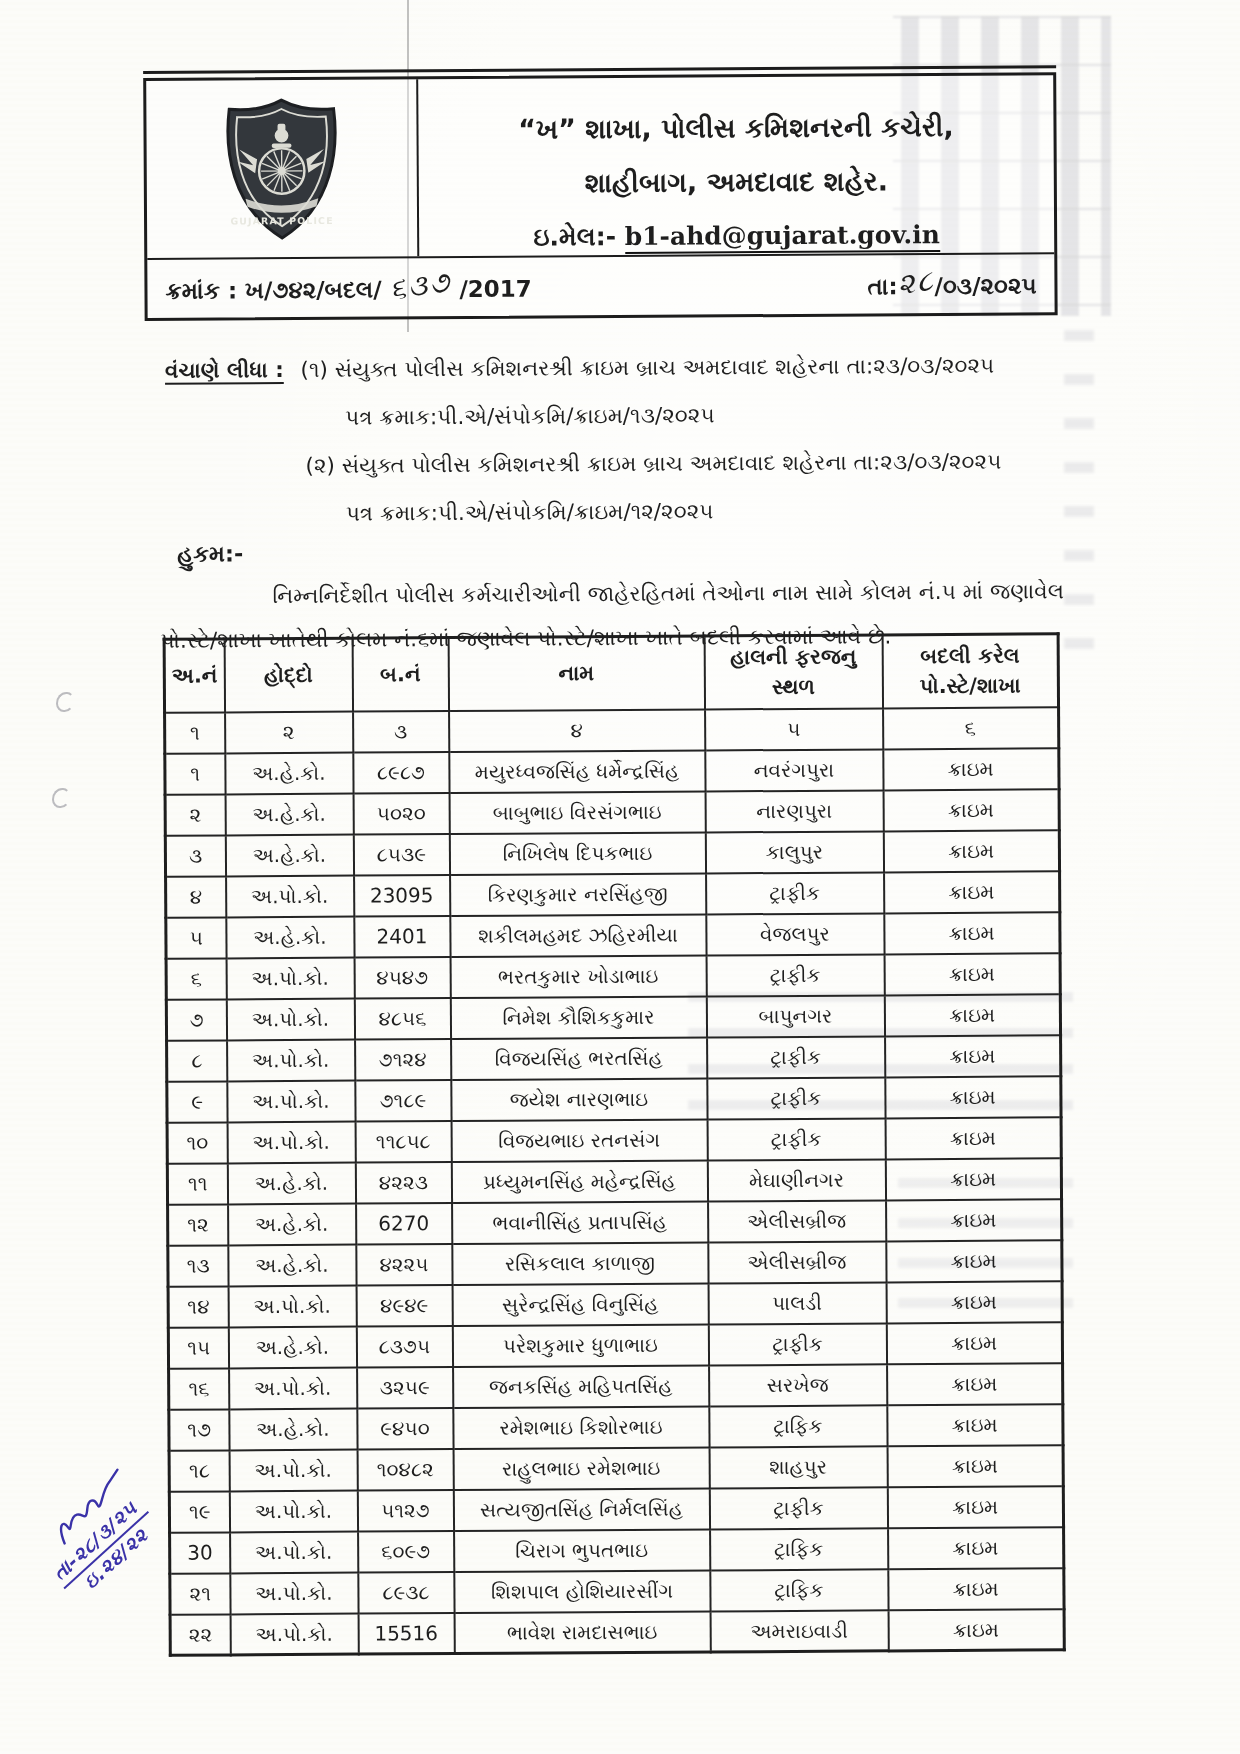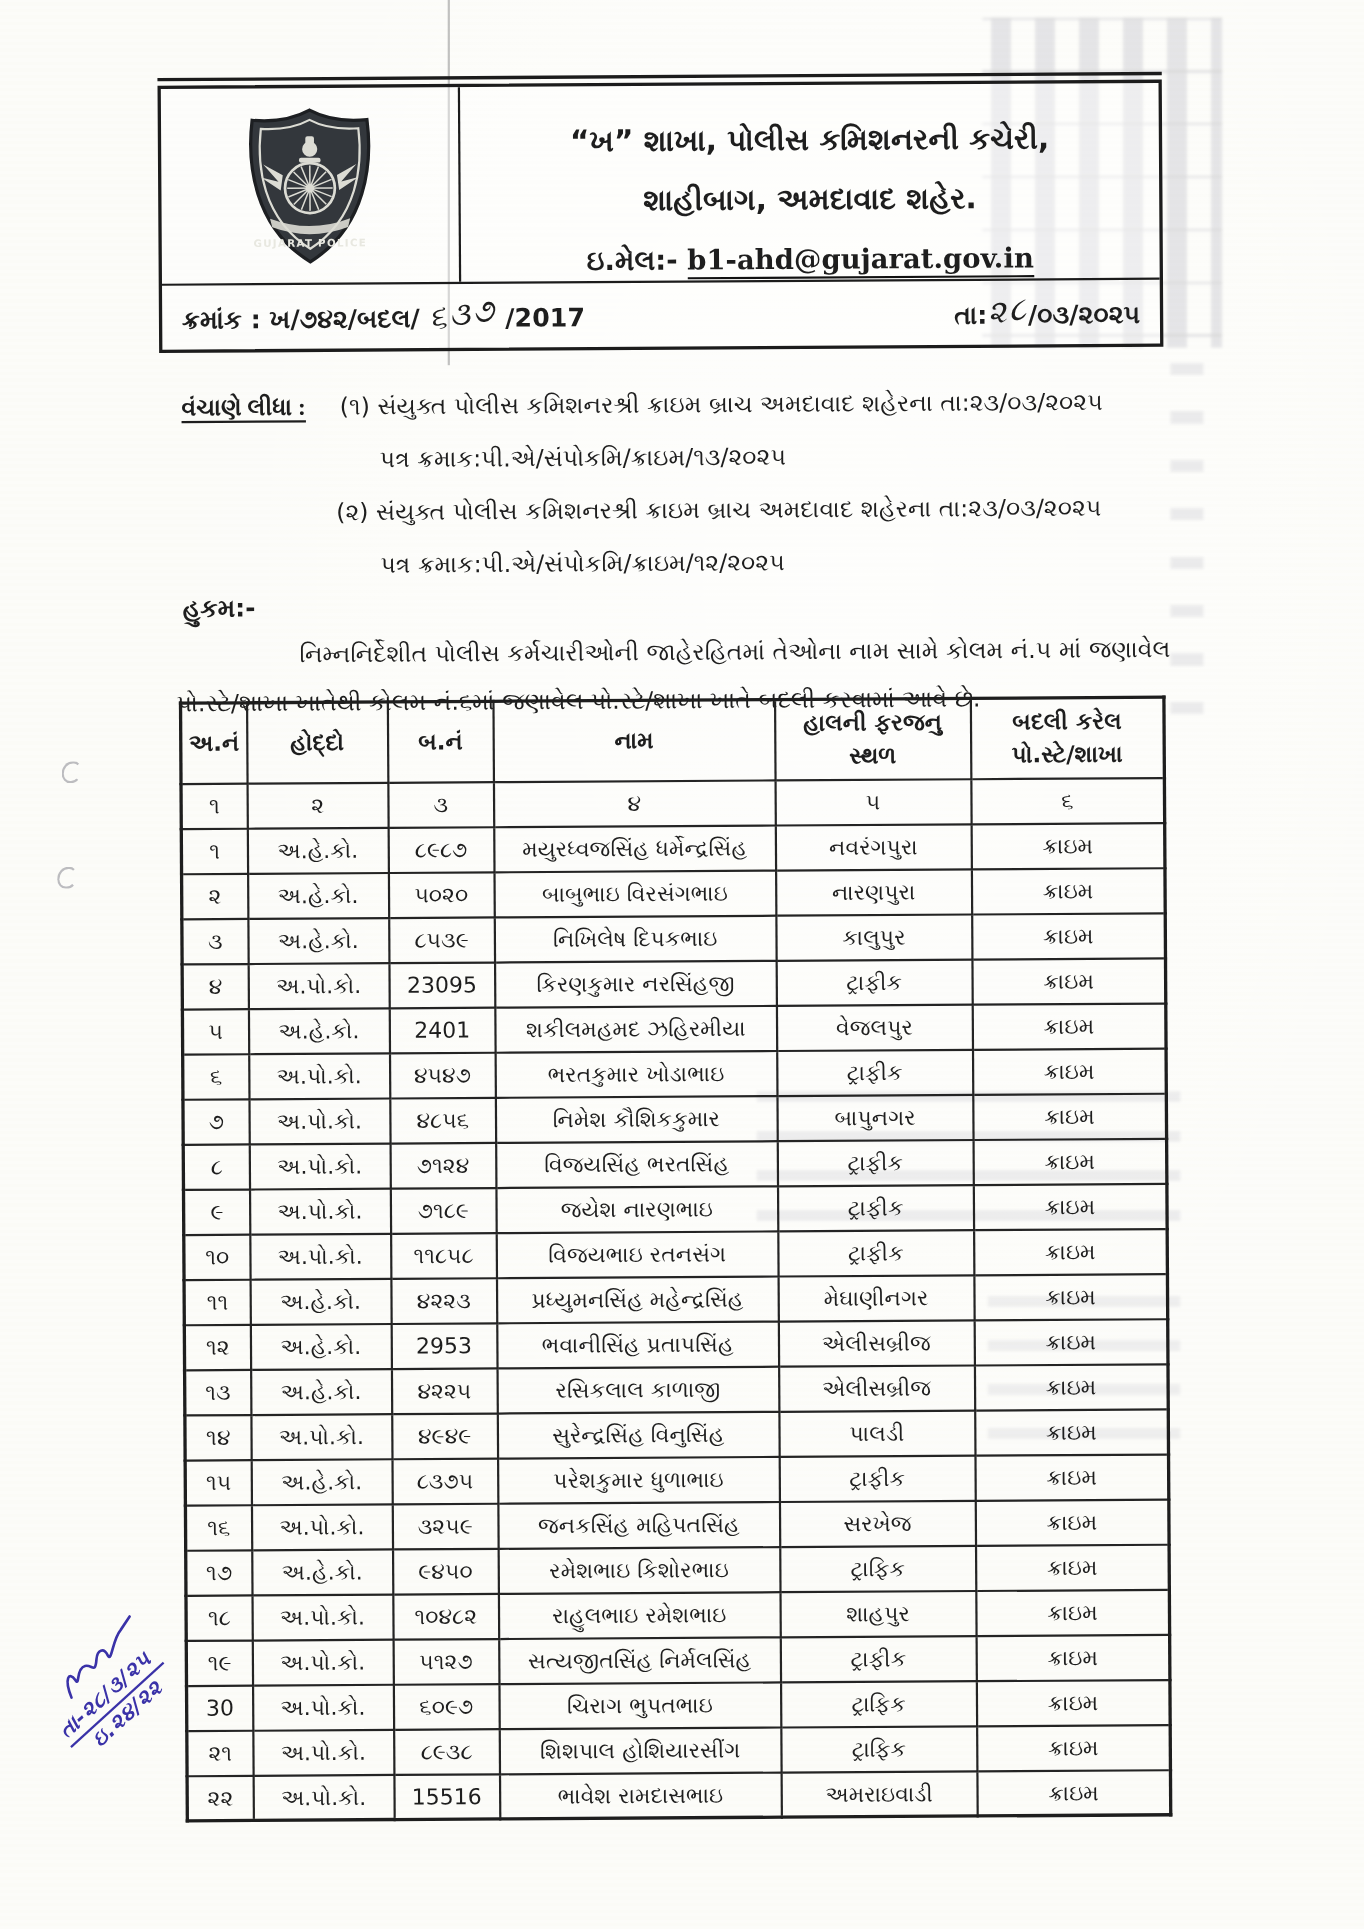--- a/index.html
+++ b/index.html
@@ -52,25 +52,25 @@
   .email-addr{border-bottom:2.5px solid #111;padding-bottom:1px;font-family:"DejaVu Serif","Liberation Serif",serif;}
   .lh-bottom{
     border-top:2.5px solid #1c1c1c;height:60px;display:flex;justify-content:space-between;
     align-items:center;padding:0 18px;font-size:23px;font-weight:600;box-sizing:border-box;
   }
   .handwritten{display:inline-block;font-style:italic;font-weight:400;transform:rotate(-7deg);font-size:29px;letter-spacing:2px;position:relative;top:-2px;}
 
   
   .read-section{position:absolute;left:167px;top:344px;width:910px;font-size:21.5px;font-weight:500;}
   .read-line{line-height:48px;white-space:nowrap;}
-  .read-label{font-weight:700;text-decoration:underline;text-underline-offset:5px;margin-right:24px;font-family:Liberation Serif, serif;}
+  .read-label{font-weight:700;text-decoration:underline;text-underline-offset:5px;margin-right:10px;}
   .indent-item{margin-left:140px;}
   .indent-sub{margin-left:180px;}
 
-  .order-heading{position:absolute;left:167px;top:538px;font-size:22.5px;font-weight:700;}
+  .order-heading{position:absolute;left:178px;top:538px;font-size:22.5px;font-weight:700;}
   .order-body{position:absolute;left:161px;top:572px;width:908px;font-size:21.5px;font-weight:500;line-height:44px;text-align:justify;}
   .order-body .l1{text-indent:112px;}
 
   
   table.transfer{
     position:absolute;left:163px;top:635px;width:894px;
     border-collapse:collapse;font-size:20px;table-layout:fixed;
   }
   table.transfer th,table.transfer td{
     border:2px solid #242424;box-sizing:border-box;
@@ -307,21 +307,21 @@
             <td class="c0">૧૧</td>
             <td class="c1">અ.હે.કો.</td>
             <td class="c2">૪૨૨૩</td>
             <td class="c3">પ્રધ્યુમનસિંહ મહેન્દ્રસિંહ</td>
             <td class="c4">મેઘાણીનગર</td>
             <td class="c5">ક્રાઇમ</td>
           </tr>
           <tr>
             <td class="c0">૧૨</td>
             <td class="c1">અ.હે.કો.</td>
-            <td class="c2">2953</td>
+            <td class="c2">6270</td>
             <td class="c3">ભવાનીસિંહ પ્રતાપસિંહ</td>
             <td class="c4">એલીસબ્રીજ</td>
             <td class="c5">ક્રાઇમ</td>
           </tr>
           <tr>
             <td class="c0">૧૩</td>
             <td class="c1">અ.હે.કો.</td>
             <td class="c2">૪૨૨૫</td>
             <td class="c3">રસિકલાલ કાળાજી</td>
             <td class="c4">એલીસબ્રીજ</td>

